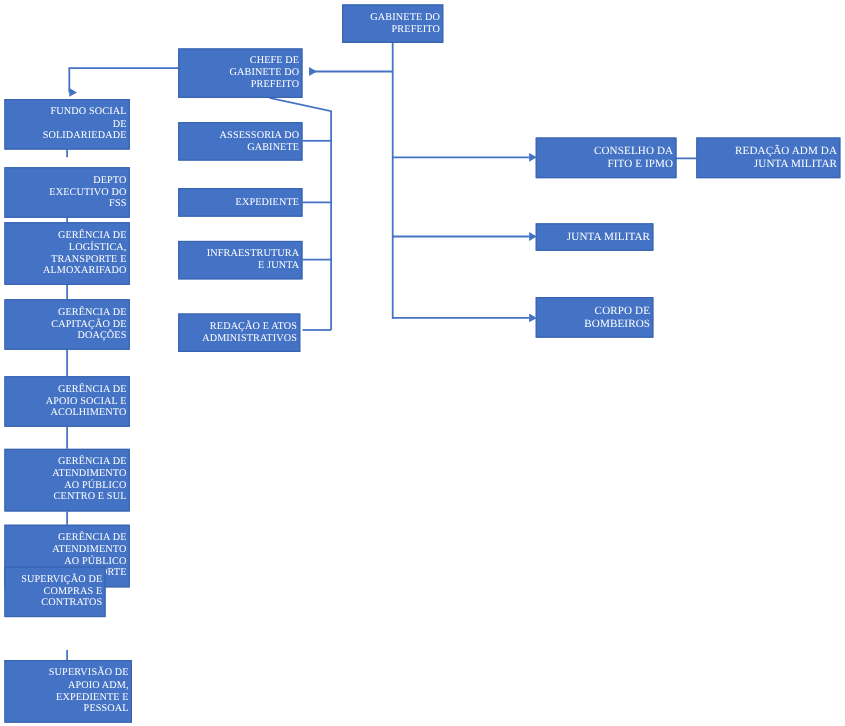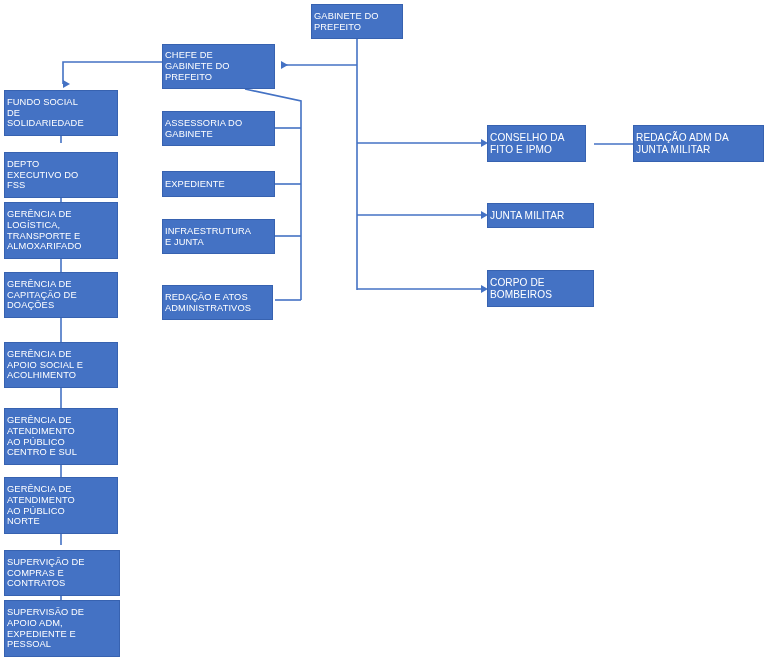--- a/index.html
+++ b/index.html
@@ -29,25 +29,26 @@
   }
   .node {
     position: absolute;
     box-sizing: border-box;
     background: #4472C4;
     border: 1px solid #3762B0;
     color: #ffffff;
     display: flex;
     align-items: center;
     justify-content: center;
-    text-align: left;
+    text-align: right;
     line-height: 1.18;
     letter-spacing: 0.1px;
     padding: 1px 2px;
     z-index: 2;
+    font-family: Liberation Serif, serif;
   }
   .node span {
     display: block;
     width: 100%;
     white-space: pre-line;
   }
   .fs9 { font-size: 9.3px; }
   .fs10 { font-size: 10.1px; }
 </style>
 </head>
@@ -141,21 +142,21 @@
 ATENDIMENTO
 AO PÚBLICO
 CENTRO E SUL</span>
       </div>
       <div class="node fs9" style="left: 4px; top: 477px; width: 114px; height: 57px;">
         <span>GERÊNCIA DE
 ATENDIMENTO
 AO PÚBLICO
 NORTE</span>
       </div>
-      <div class="node fs9" style="left: 4px; top: 550px; width: 116px; height: 46px;">
+      <div class="node fs9" style="left: 4px; top: 515px; width: 92px; height: 46px;">
         <span>SUPERVIÇÃO DE
 COMPRAS E
 CONTRATOS</span>
       </div>
       <div class="node fs9" style="left: 4px; top: 600px; width: 116px; height: 57px;">
         <span>SUPERVISÃO DE
 APOIO ADM,
 EXPEDIENTE E
 PESSOAL</span>
       </div>
@@ -167,21 +168,21 @@
         <span>EXPEDIENTE</span>
       </div>
       <div class="node fs9" style="left: 162px; top: 219px; width: 113px; height: 35px;">
         <span>INFRAESTRUTURA
 E JUNTA</span>
       </div>
       <div class="node fs9" style="left: 162px; top: 285px; width: 111px; height: 35px;">
         <span>REDAÇÃO E ATOS
 ADMINISTRATIVOS</span>
       </div>
-      <div class="node fs10" style="left: 487px; top: 125px; width: 99px; height: 37px;">
+      <div class="node fs10" style="left: 487px; top: 125px; width: 128px; height: 37px;">
         <span>CONSELHO DA
 FITO E IPMO</span>
       </div>
       <div class="node fs10" style="left: 633px; top: 125px; width: 131px; height: 37px;">
         <span>REDAÇÃO ADM DA
 JUNTA MILITAR</span>
       </div>
       <div class="node fs10" style="left: 487px; top: 203px; width: 107px; height: 25px;">
         <span>JUNTA MILITAR</span>
       </div>

